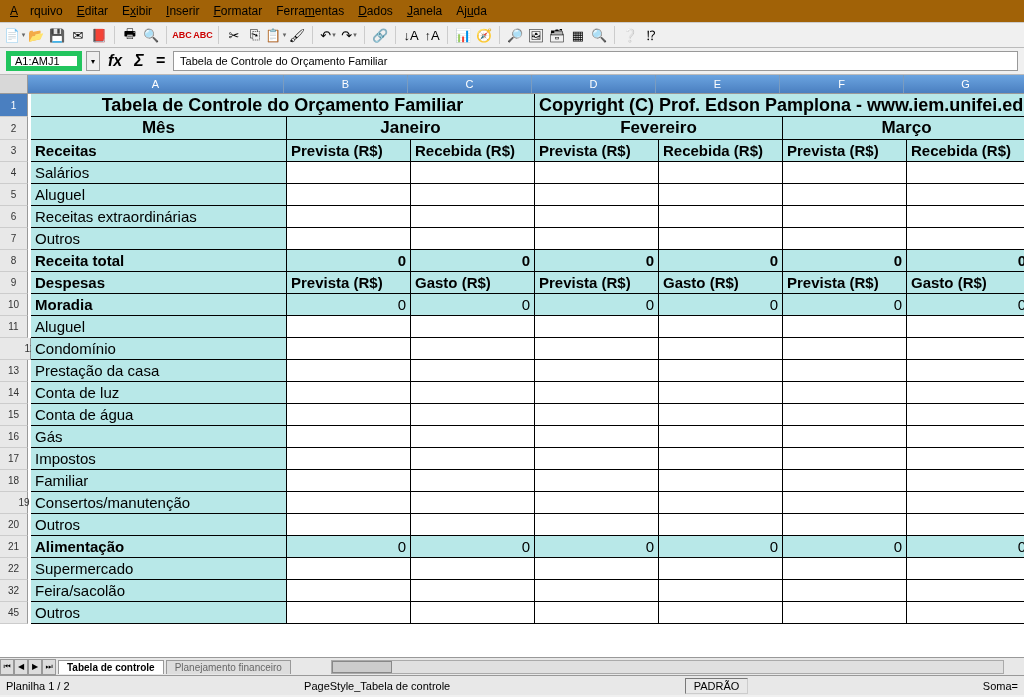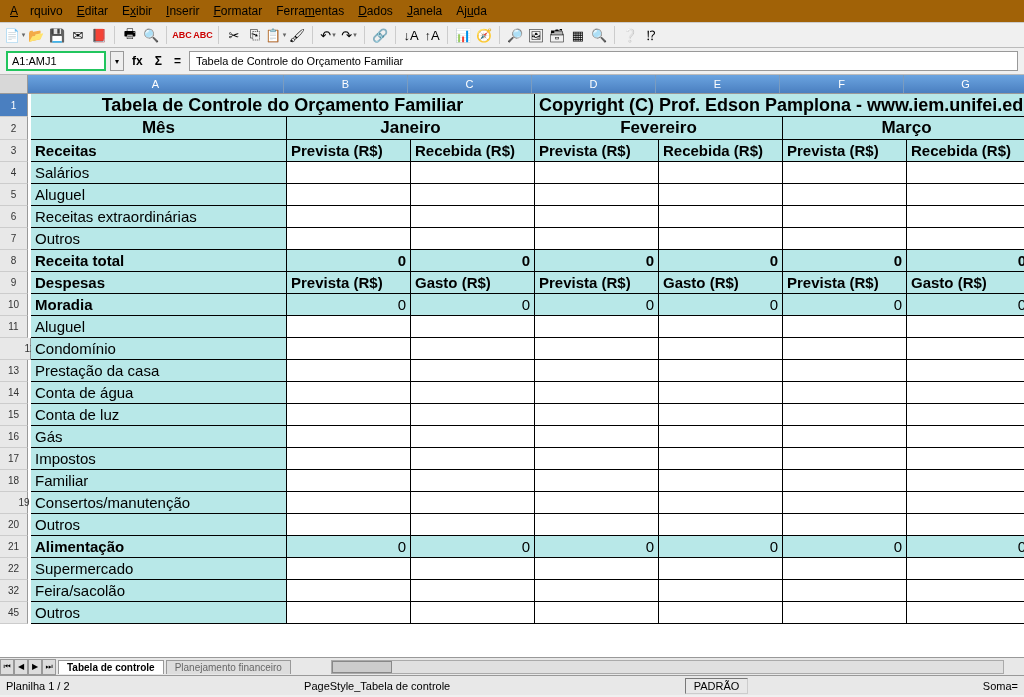--- a/index.html
+++ b/index.html
@@ -8,23 +8,23 @@
 .menubar { background: #a16207; border-bottom: 1px solid #ccc; padding: 2px 4px; display: flex; gap: 2px; font-size: 12px; }
 .menubar span { padding: 2px 6px; cursor: default; }
 .menubar span u { text-decoration: underline; }
 
 .toolbar { background: #f0f0f0; border-bottom: 1px solid #bbb; padding: 3px 6px; display: flex; align-items: center; gap: 3px; }
 .tb-icon { width: 18px; height: 18px; display: inline-flex; align-items: center; justify-content: center; font-size: 13px; cursor: pointer; border: 1px solid transparent; }
 .tb-sep { width: 1px; height: 18px; background: #ccc; margin: 0 3px; }
 .tb-dropdown::after { content: "▾"; font-size: 7px; margin-left: 1px; color: #666; }
 
 .cellbar { background: #f0f0f0; border-bottom: 1px solid #bbb; padding: 3px 6px; display: flex; align-items: center; gap: 4px; }
-.cellref { border: 2px solid #22c55e; background: white; width: 100px; height: 20px; padding: 4px 4px; font-size: 11px; display: flex; align-items: center; }
+.cellref { border: 5px solid #22c55e; background: white; width: 76px; height: 20px; padding: 4px 4px; font-size: 11px; display: flex; align-items: center; }
 .cellref-dd { width: 14px; height: 20px; border: 1px solid #999; background: #eee; display: flex; align-items: center; justify-content: center; font-size: 8px; }
-.fx-icon { font-weight: bold; font-size: 12px; padding: 0 4px; cursor: pointer; }
+.fx-icon { font-style: italic; font-weight: bold; font-size: 16px; padding: 0 4px; cursor: pointer; }
 .formula-input { flex: 1; border: 1px solid #999; background: white; height: 20px; padding: 0 6px; font-size: 11px; display: flex; align-items: center; }
 
 .sheet-area { position: relative; background: white; height: 582px; display: flex; flex-direction: column; }
 
 .col-headers { display: flex; background: #e8e8e8; border-bottom: 1px solid #999; flex-shrink: 0; }
 .corner { width: 28px; height: 18px; background: #d8d8d8; border-right: 1px solid #999; flex-shrink: 0; }
 .col-h { height: 18px; background: linear-gradient(#6ba4e0, #4a7fc0); color: white; border-right: 1px solid #7a9cc0; display: flex; align-items: center; justify-content: center; font-size: 11px; flex-shrink: 0; }
 .col-h.colA { width: 256px; }
 .col-h.colBCDE { width: 124px; }
 
@@ -267,30 +267,30 @@
         <div class="grow r-data">
           <div class="cell colA hi">Prestação da casa</div>
           <div class="cell colBCDE"></div>
           <div class="cell colBCDE"></div>
           <div class="cell colBCDE"></div>
           <div class="cell colBCDE"></div>
           <div class="cell colBCDE"></div>
           <div class="cell colBCDE"></div>
         </div>
         <div class="grow r-data">
+          <div class="cell colA hi">Conta de luz</div>
+          <div class="cell colBCDE"></div>
+          <div class="cell colBCDE"></div>
+          <div class="cell colBCDE"></div>
+          <div class="cell colBCDE"></div>
+          <div class="cell colBCDE"></div>
+          <div class="cell colBCDE"></div>
+        </div>
+        <div class="grow r-data">
           <div class="cell colA hi">Conta de água</div>
-          <div class="cell colBCDE"></div>
-          <div class="cell colBCDE"></div>
-          <div class="cell colBCDE"></div>
-          <div class="cell colBCDE"></div>
-          <div class="cell colBCDE"></div>
-          <div class="cell colBCDE"></div>
-        </div>
-        <div class="grow r-data">
-          <div class="cell colA hi">Conta de luz</div>
           <div class="cell colBCDE"></div>
           <div class="cell colBCDE"></div>
           <div class="cell colBCDE"></div>
           <div class="cell colBCDE"></div>
           <div class="cell colBCDE"></div>
           <div class="cell colBCDE"></div>
         </div>
         <div class="grow r-data">
           <div class="cell colA hi">Gás</div>
           <div class="cell colBCDE"></div>

